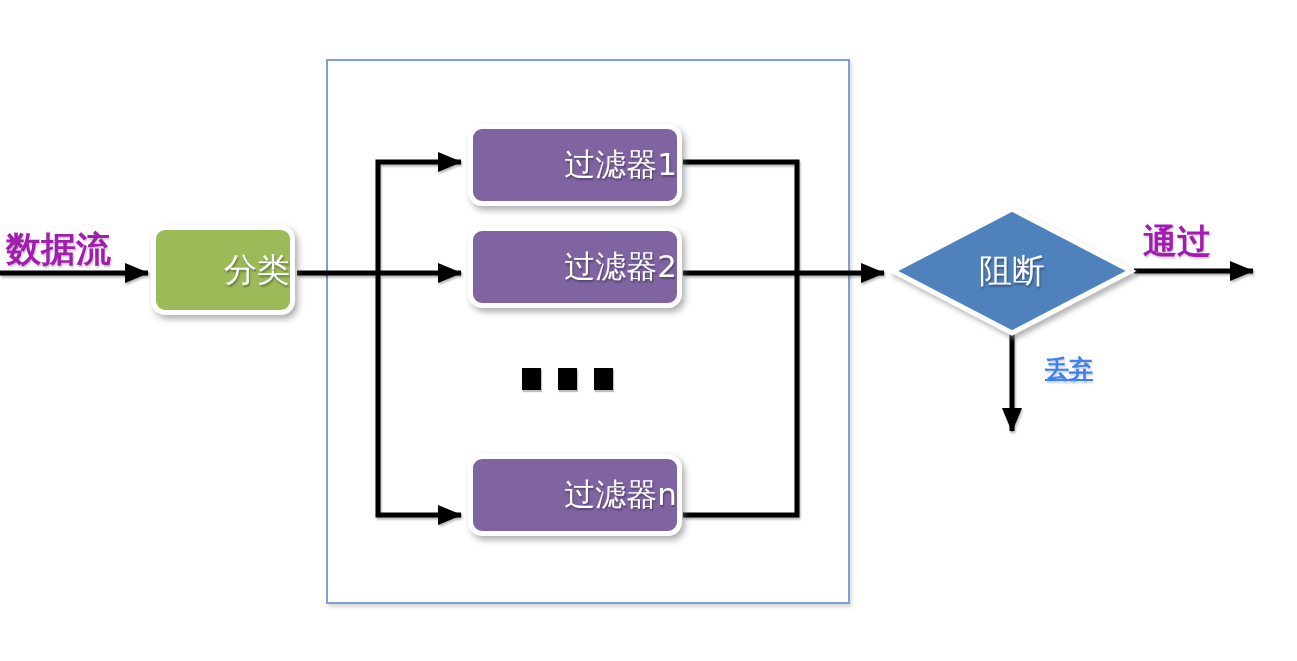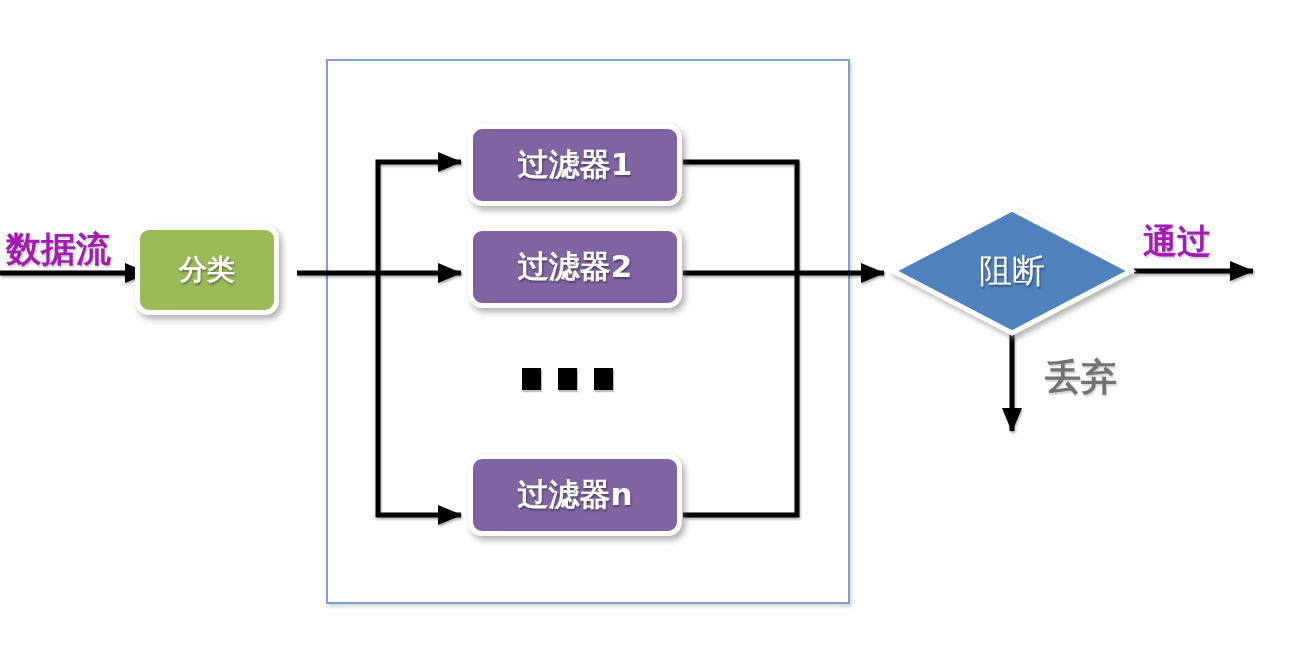--- a/index.html
+++ b/index.html
@@ -12,38 +12,38 @@
   .group-box{
     left:326px;top:59px;width:524px;height:545px;
     border:2px solid #7da0d0;background:transparent;
     box-shadow:2px 3px 3px rgba(150,150,150,.35);
   }
   
   svg.layer{left:0;top:0;width:1297px;height:661px;}
   
   .node{
     border:5px solid #ffffff;border-radius:14px;
-    display:flex;align-items:center;justify-content:center;
-    color:#ffffff;font-weight:bold;
+    display:flex;align-items:center;justify-content:flex-end;
+    color:#ffffff;font-weight:normal;
     text-shadow:1px 2px 2px rgba(0,0,0,.35);
     box-shadow:3px 4px 6px rgba(110,110,110,.55);
   }
-  .classify{left:135px;top:225px;width:144px;height:90px;background:#9bbb59;font-size:28px;}
+  .classify{left:151px;top:225px;width:144px;height:90px;background:#9bbb59;font-size:33px;}
   .filter{left:468px;width:214px;height:82px;background:#8064a2;font-size:31px;}
   .filter1{top:124px;}
   .filter2{top:226px;}
   .filtern{top:454px;}
   
   .ellipsis{left:522px;top:368px;display:flex;gap:17px;}
   .ellipsis span{width:19px;height:22px;background:#000;box-shadow:1px 2px 1px rgba(0,0,0,.25);}
   
   .lbl{font-weight:bold;white-space:nowrap;}
   .lbl-input{left:6px;top:226px;font-size:35px;color:#a21caf;text-shadow:1px 2px 2px rgba(0,0,0,.2);}
   .lbl-pass{left:1143px;top:219px;font-size:34px;color:#a21caf;text-shadow:1px 2px 2px rgba(0,0,0,.18);}
-  .lbl-discard{left:1045px;top:353px;font-size:36px;color:#737373;text-shadow:1px 2px 2px rgba(0,0,0,.18);}
+  .lbl-discard{left:1045px;top:353px;font-size:24px;color:#3b82f6;text-shadow:1px 2px 2px rgba(0,0,0,.18);text-decoration:underline;}
   .lbl-decision{
     left:893px;top:209px;width:238px;height:124px;
     display:flex;align-items:center;justify-content:center;
     font-size:33px;font-weight:normal;color:#ffffff;
     text-shadow:1px 2px 2px rgba(0,0,0,.35);
   }
 </style>
 </head>
 <body>
 

